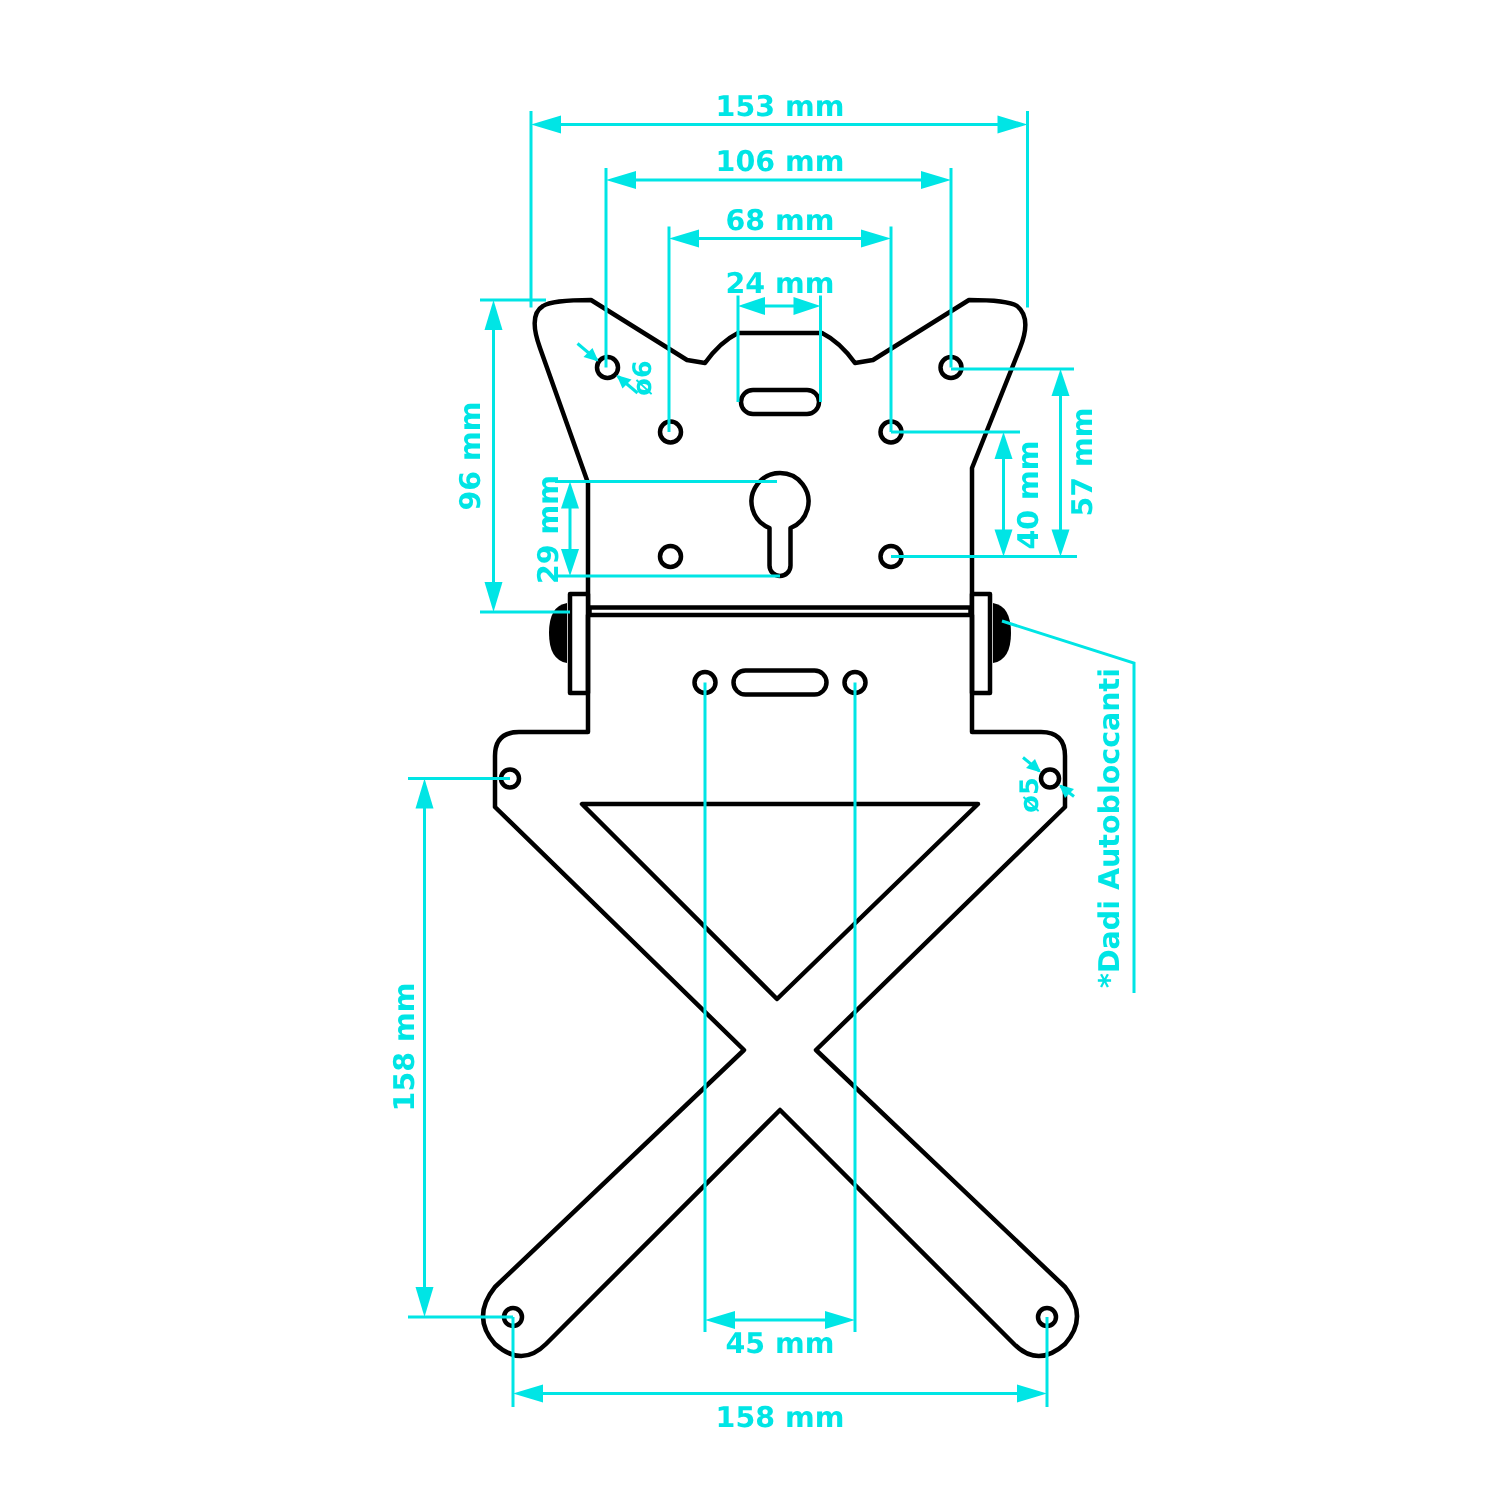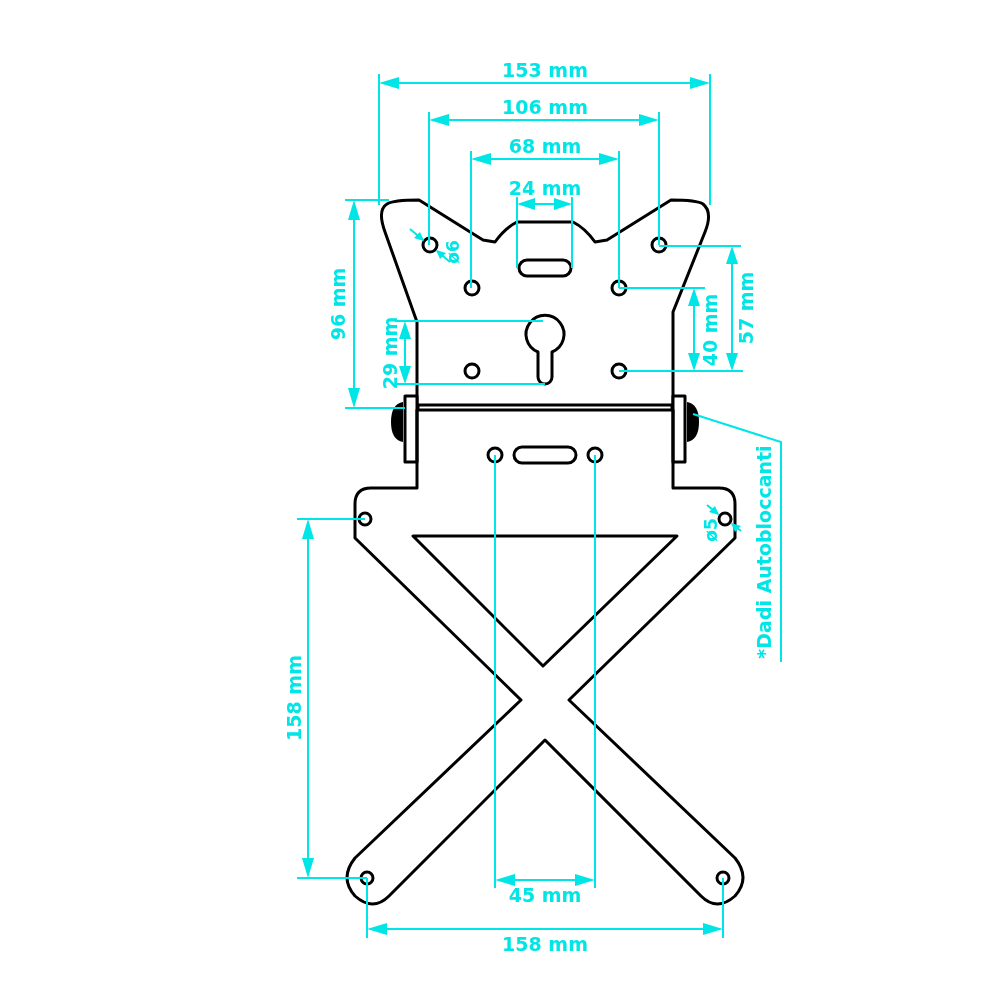--- a/index.html
+++ b/index.html
@@ -1,17 +1,17 @@
 <!DOCTYPE html>
 <html><head>
 <meta charset="utf-8">
 <style>
   html, body { margin: 0; padding: 0; background: #ffffff; }
   body { width: 1000px; height: 1000px; overflow: hidden; font-family: "DejaVu Sans", sans-serif; }
-  #canvas { position: absolute; left: 0; top: 0; width: 828px; height: 1000px; padding-left: 25px; }
+  #canvas { position: absolute; left: 0; top: 0; width: 828px; height: 1000px; }
   svg { display: block; }
   .part { fill: none; stroke: #000000; stroke-width: 3; stroke-linejoin: round; stroke-linecap: round; }
   .part-fill { fill: #ffffff; stroke: #000000; stroke-width: 3; stroke-linejoin: round; }
   .nut { fill: #000000; stroke: none; }
   .dim { stroke: #00e5e5; stroke-width: 2; fill: none; }
   .arrow { fill: #00e5e5; stroke: none; }
   .label { fill: #00e5e5; font-family: "DejaVu Sans", sans-serif; font-weight: bold; font-size: 19px; }
   .label-small { fill: #00e5e5; font-family: "DejaVu Sans", sans-serif; font-weight: bold; font-size: 17px; }
 </style>
 </head>

